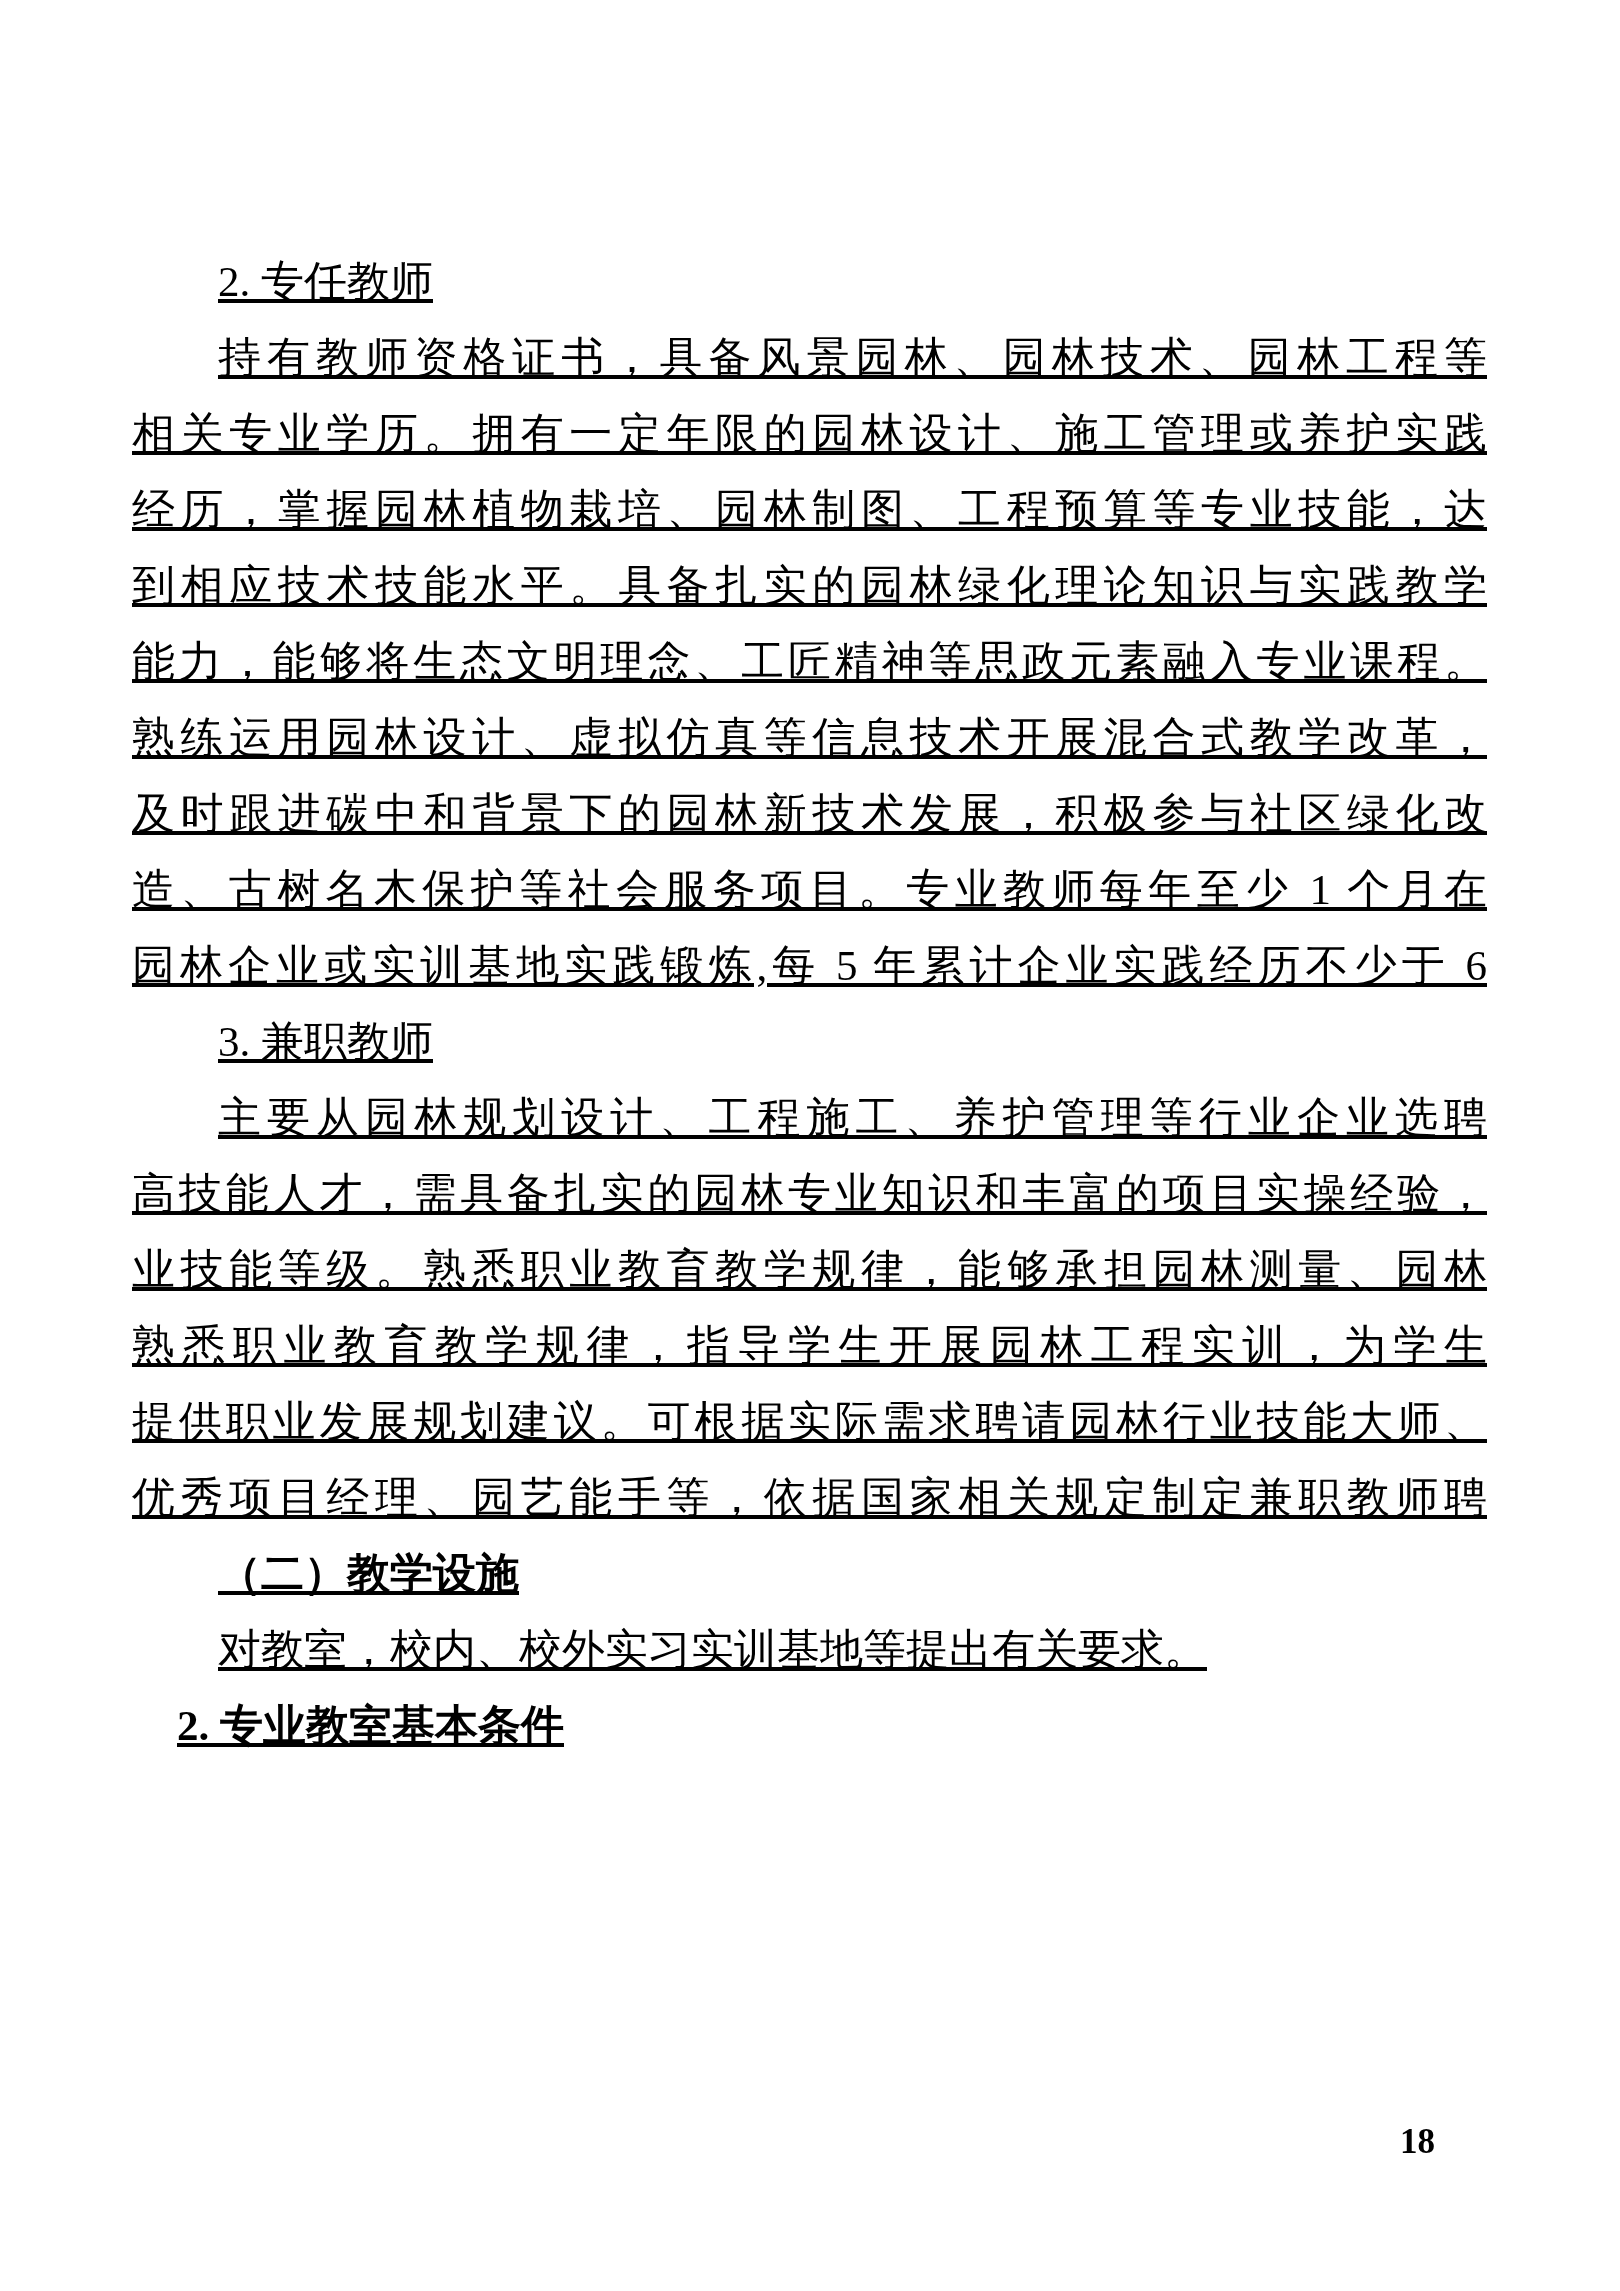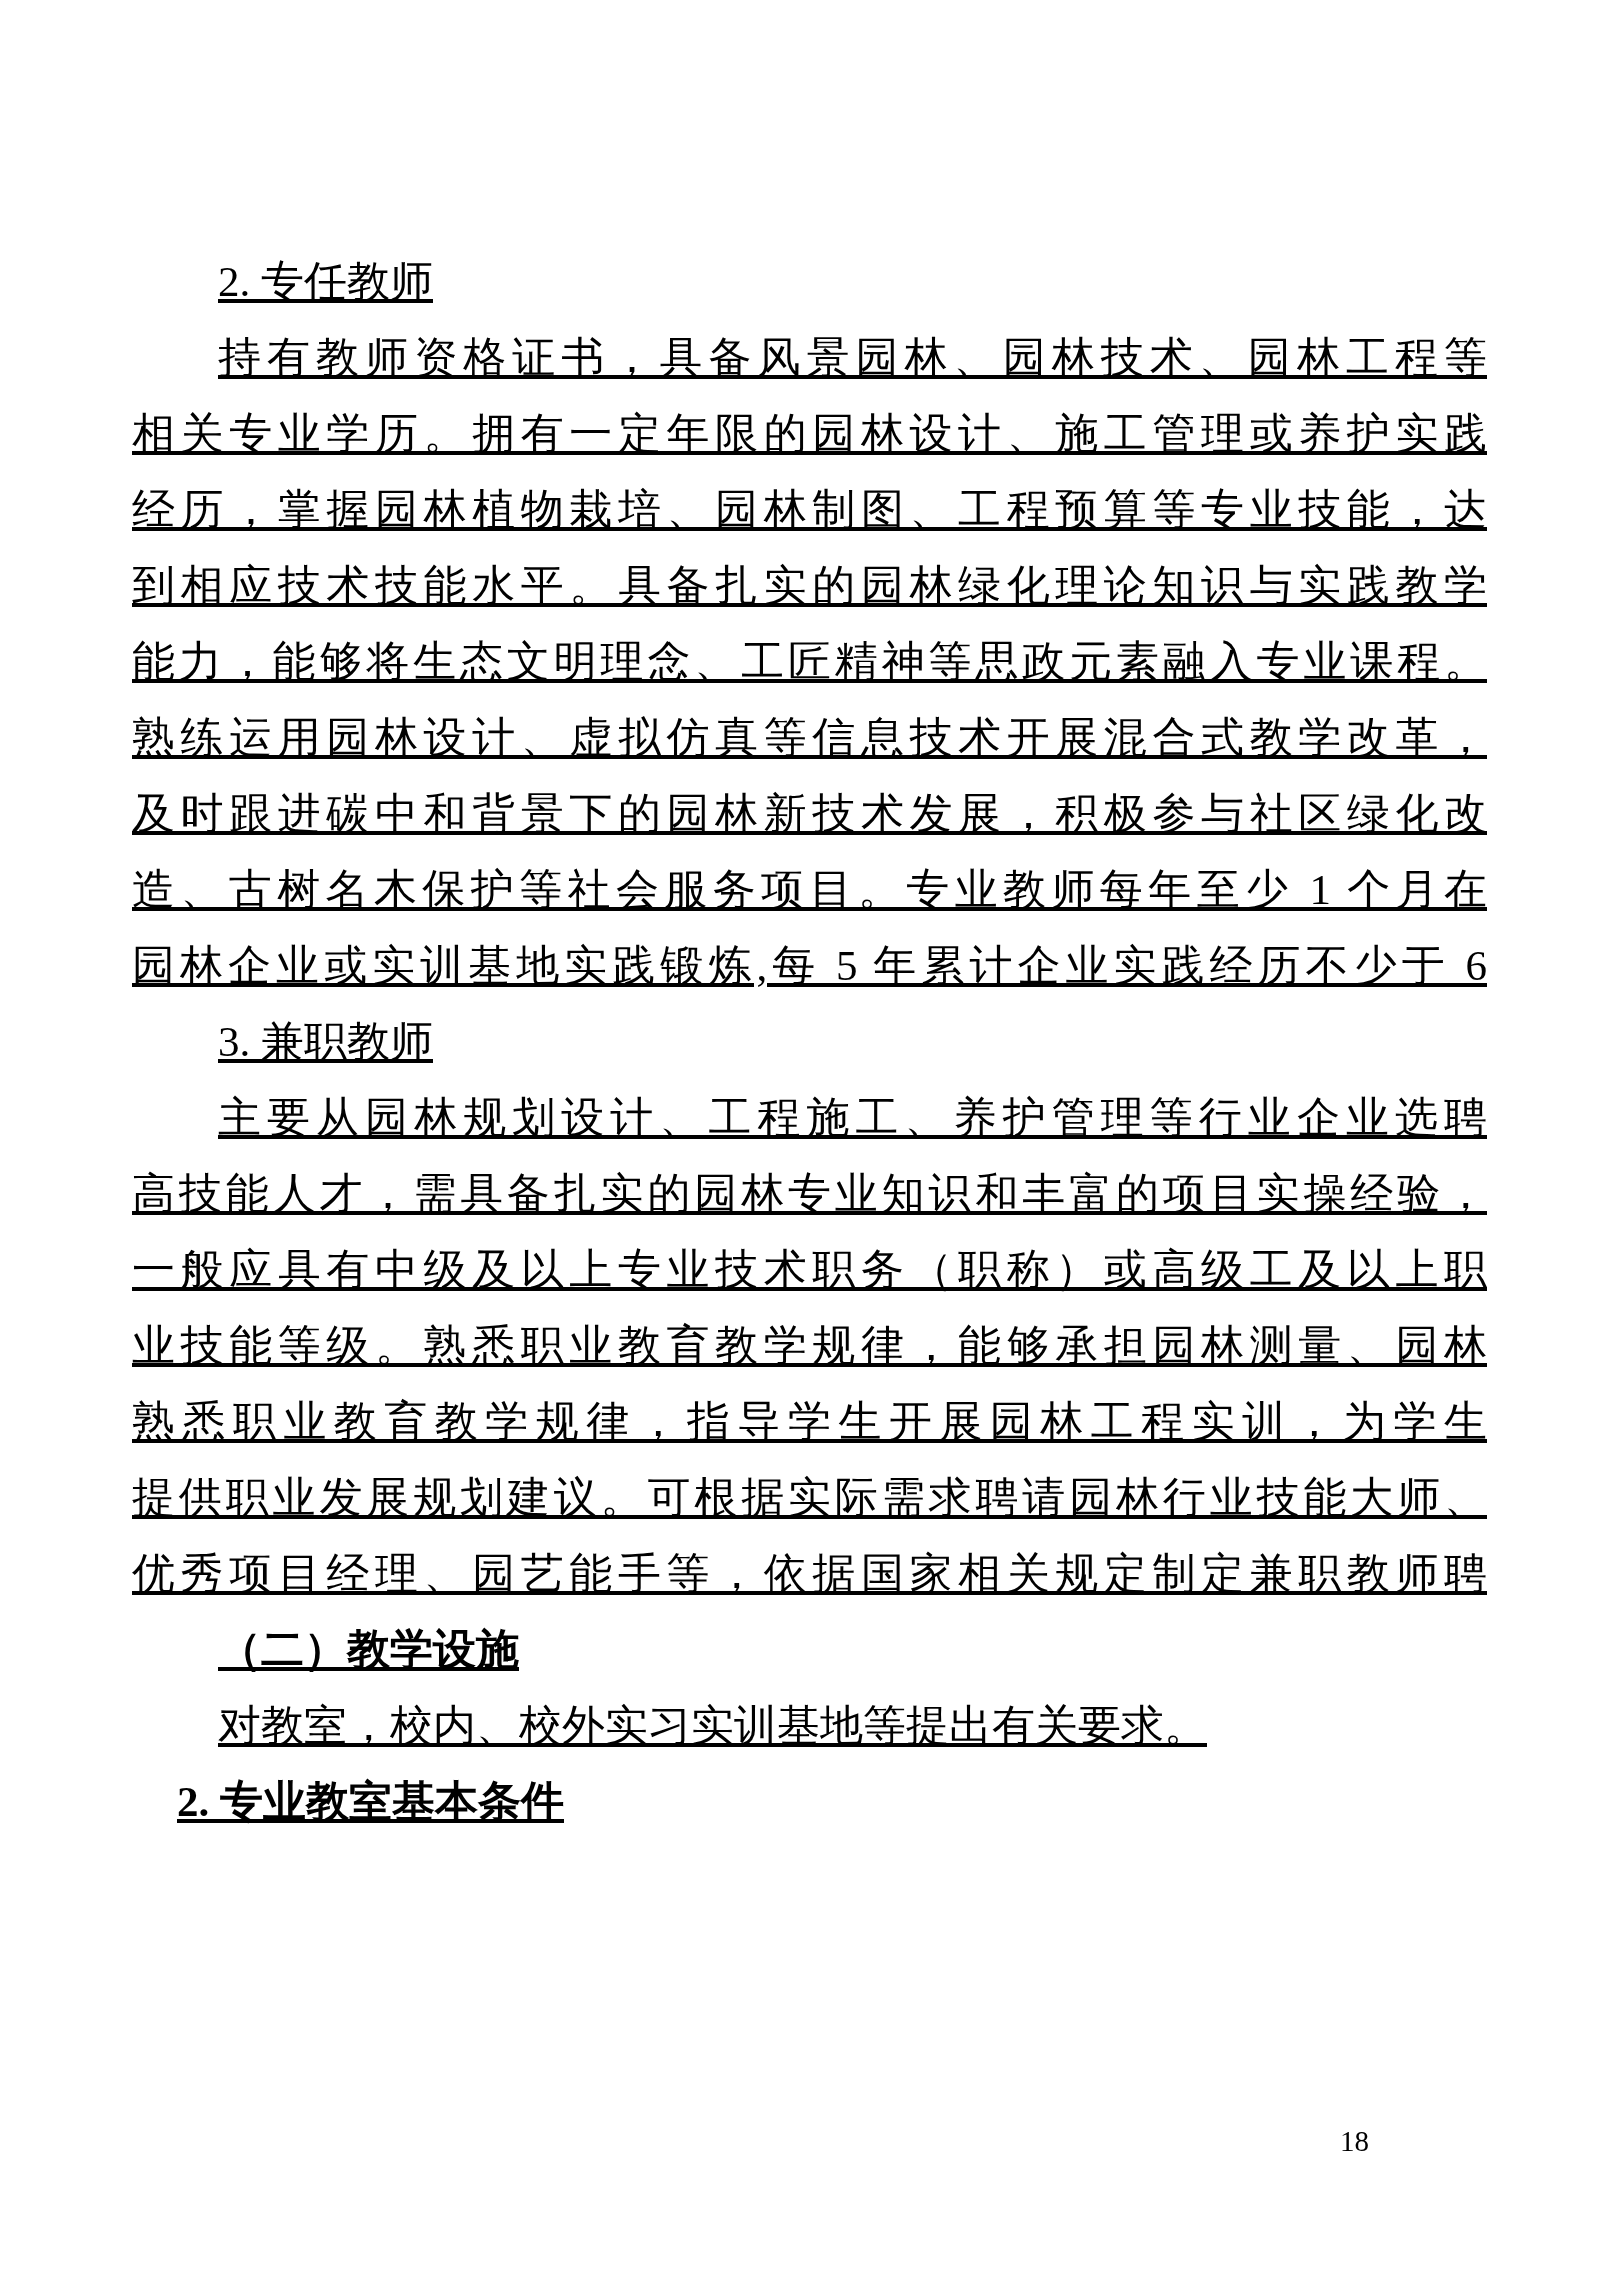--- a/index.html
+++ b/index.html
@@ -35,24 +35,25 @@
     text-align: justify;
     text-align-last: justify;
   }
   
   .ind { text-indent: 86px; }
   
   .ind-sm { text-indent: 45px; }
   .b { font-weight: 700; }
   .pagenum {
     position: absolute;
-    left: 1340px;
+    left: 1400px;
     top: 2125px;
-    font-size: 29px;
+    font-size: 35px;
     line-height: 33px;
+    font-weight: bold;
   }
 </style>
 </head>
 <body>
 
 <div class="page-root">
   <div class="content">
 
     <p class="line ind">2. 专任教师</p>
 
@@ -63,21 +64,20 @@
     <p class="line just">能力，能够将生态文明理念、工匠精神等思政元素融入专业课程。</p>
     <p class="line just">熟练运用园林设计、虚拟仿真等信息技术开展混合式教学改革，</p>
     <p class="line just">及时跟进碳中和背景下的园林新技术发展，积极参与社区绿化改</p>
     <p class="line just">造、古树名木保护等社会服务项目。专业教师每年至少 1 个月在</p>
     <p class="line just">园林企业或实训基地实践锻炼,每 5 年累计企业实践经历不少于 6</p>
 
     <p class="line ind">3. 兼职教师</p>
 
     <p class="line ind just">主要从园林规划设计、工程施工、养护管理等行业企业选聘</p>
     <p class="line just">高技能人才，需具备扎实的园林专业知识和丰富的项目实操经验，</p>
-    <p class="line just">一般应具有中级及以上专业技术职务（职称）或高级工及以上职</p>
     <p class="line just">业技能等级。熟悉职业教育教学规律，能够承担园林测量、园林</p>
     <p class="line just">熟悉职业教育教学规律，指导学生开展园林工程实训，为学生</p>
     <p class="line just">提供职业发展规划建议。可根据实际需求聘请园林行业技能大师、</p>
     <p class="line just">优秀项目经理、园艺能手等，依据国家相关规定制定兼职教师聘</p>
 
     <p class="line ind b">（二）教学设施</p>
     <p class="line ind">对教室，校内、校外实习实训基地等提出有关要求。</p>
     <p class="line ind-sm b">2. 专业教室基本条件</p>
 
   </div>

